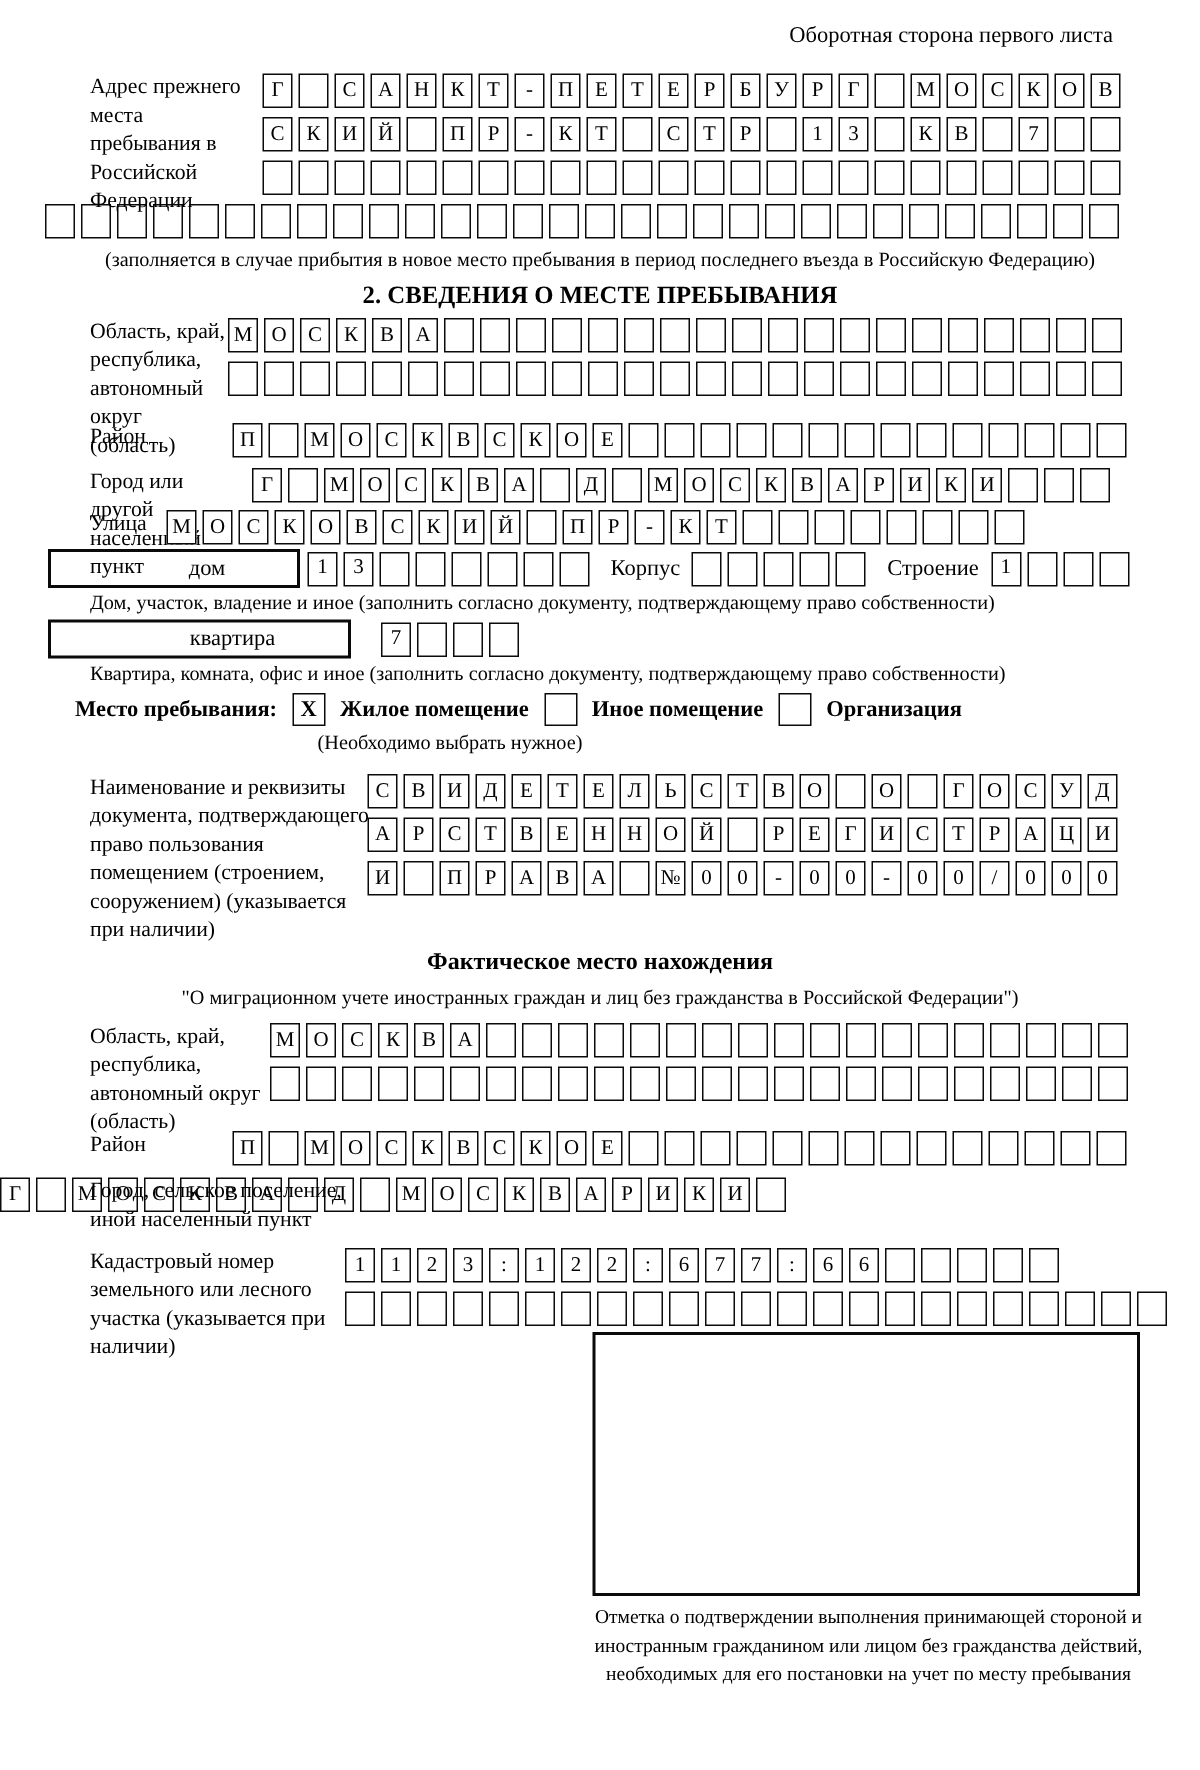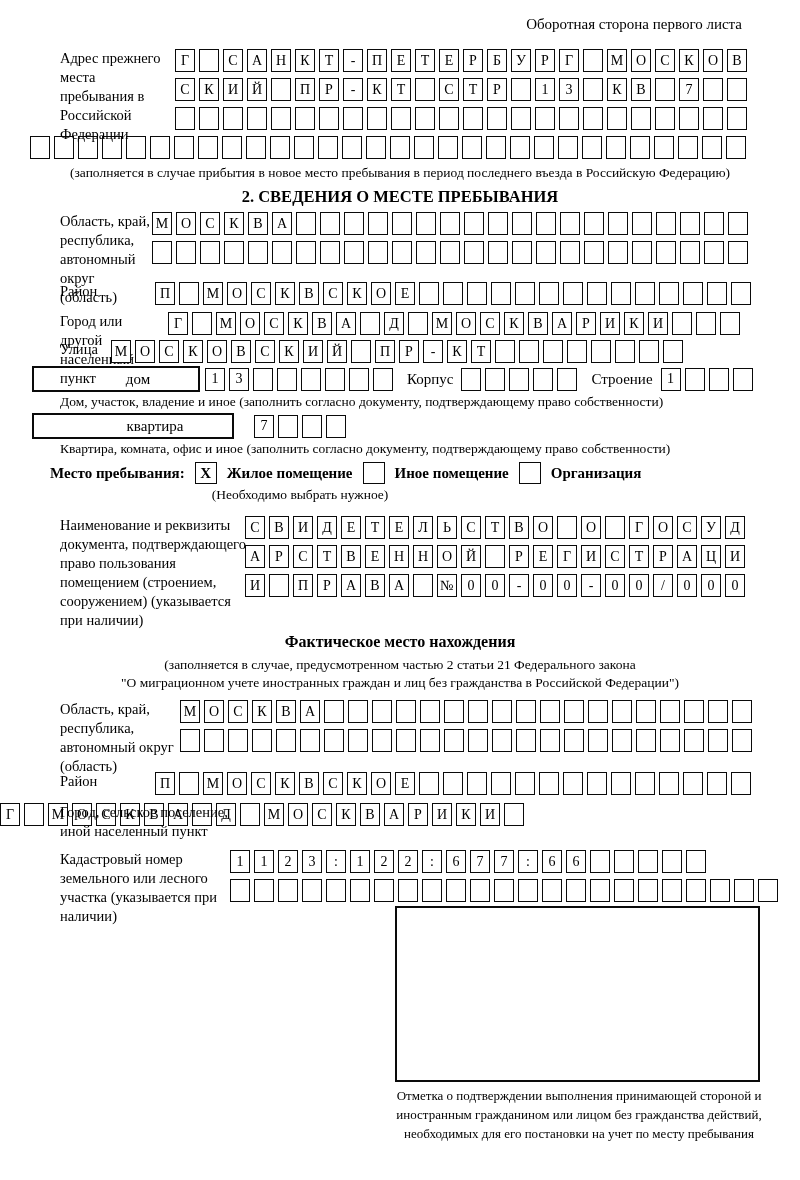--- a/index.html
+++ b/index.html
@@ -460,21 +460,20 @@
         <span class="cell">0</span>
         <span class="cell">/</span>
         <span class="cell">0</span>
         <span class="cell">0</span>
         <span class="cell">0</span>
       </div>
   </div>
 
   <div class="center bold fact-title">Фактическое место нахождения</div>
   <div class="note center fact-note">
-    <div>(заполняется в случае, предусмотренном частью 2 статьи 21 Федерального закона</div>
     <div>"О миграционном учете иностранных граждан и лиц без гражданства в Российской Федерации")</div>
   </div>
 
   <div class="field f-region2">
     <div class="label">Область, край, республика, автономный округ (область)</div>
     <div class="cellrow">
         <span class="cell">М</span>
         <span class="cell">О</span>
         <span class="cell">С</span>
         <span class="cell">К</span>

